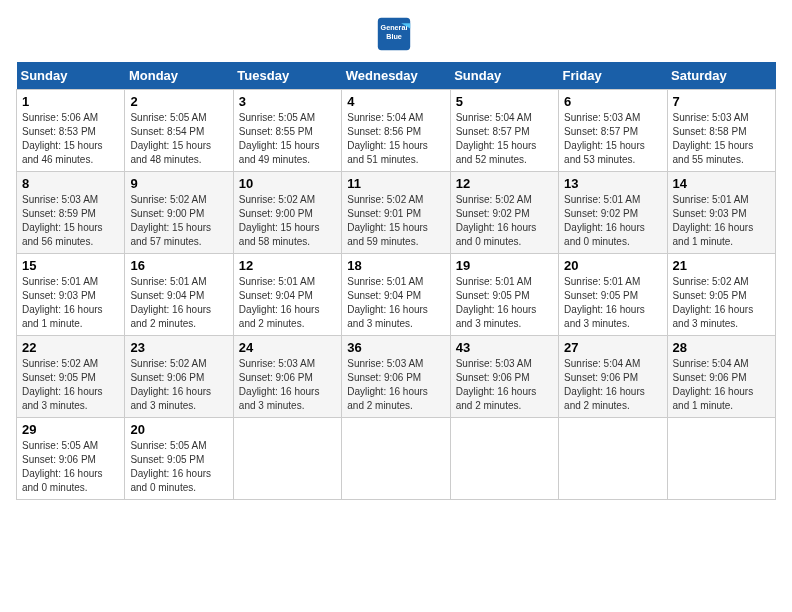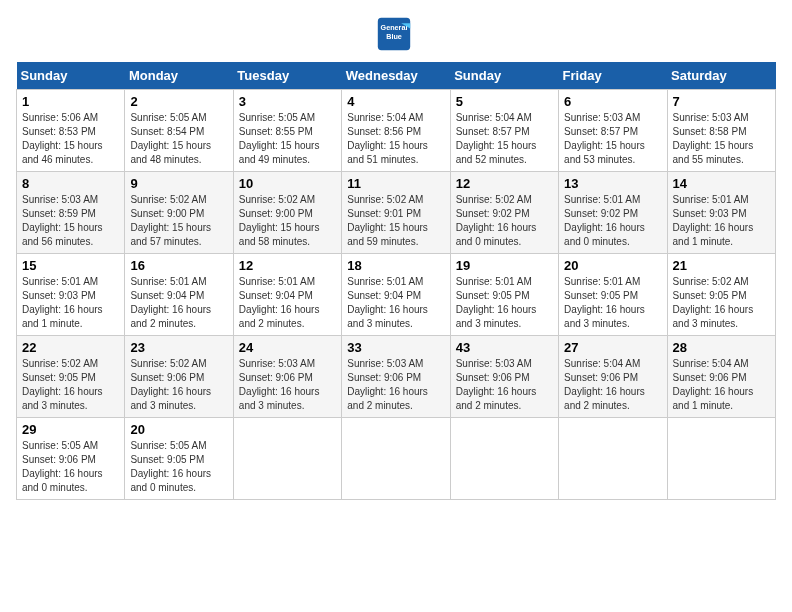--- a/index.html
+++ b/index.html
@@ -289,21 +289,21 @@
 and 3 minutes.</div>
         </td>
         <td>
           <span class="day-num">24</span>
           <div class="day-info" style="white-space: pre-wrap;">Sunrise: 5:03 AM
 Sunset: 9:06 PM
 Daylight: 16 hours
 and 3 minutes.</div>
         </td>
         <td>
-          <span class="day-num">33</span>
+          <span class="day-num">36</span>
           <div class="day-info" style="white-space: pre-wrap;">Sunrise: 5:03 AM
 Sunset: 9:06 PM
 Daylight: 16 hours
 and 2 minutes.</div>
         </td>
         <td>
           <span class="day-num">43</span>
           <div class="day-info" style="white-space: pre-wrap;">Sunrise: 5:03 AM
 Sunset: 9:06 PM
 Daylight: 16 hours

